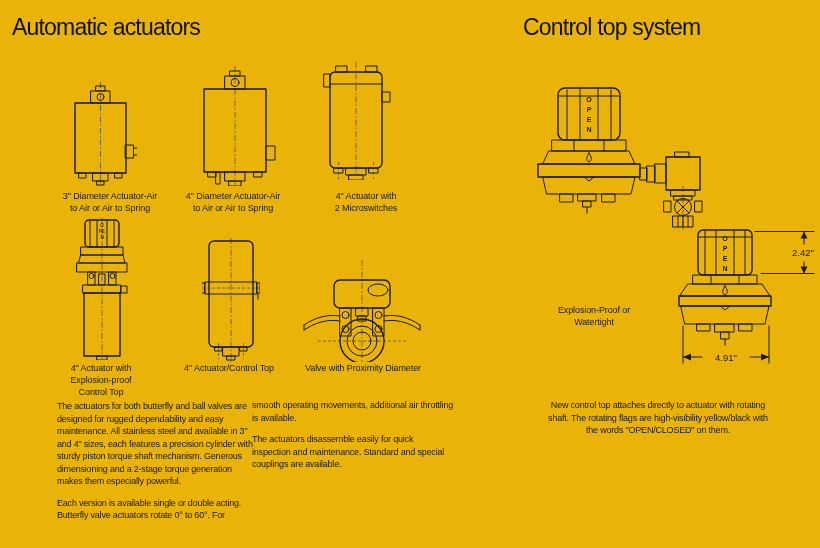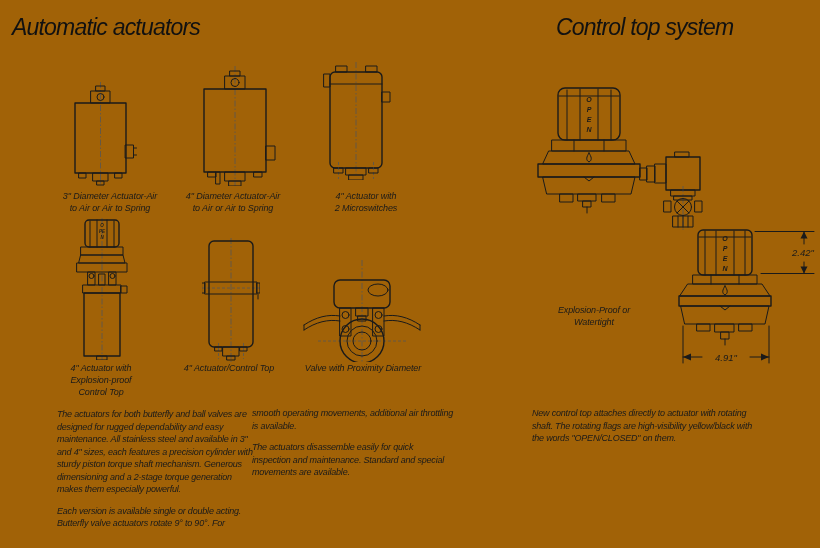--- a/index.html
+++ b/index.html
@@ -1,20 +1,19 @@
 <!DOCTYPE html>
 <html><head>
 <meta charset="utf-8">
 <style>
   html,body { margin:0; padding:0; background:#fff; }
   .page {
     position:relative; width:820px; height:548px; overflow:hidden;
-    background:#a16207; color:#1a1a1a;
+    background:#eab308; color:#1a1a1a;
     font-family:"Liberation Sans","DejaVu Sans",sans-serif;
-    font-style:italic;
   }
   .heading {
     position:absolute; font-size:23px; font-weight:400;
     letter-spacing:-0.8px; color:#111; white-space:nowrap;
   }
   .fig { position:absolute; }
   .fig svg { display:block; }
   .fig svg * { vector-effect:non-scaling-stroke; }
   .ln { fill:none; stroke:#1a1a1a; stroke-width:1; stroke-linejoin:round; stroke-linecap:round; }
   .ln2 { fill:none; stroke:#1a1a1a; stroke-width:1.4; stroke-linejoin:round; }
@@ -24,35 +23,35 @@
   svg text { fill:#1a1a1a; stroke:none; font-family:"Liberation Sans","DejaVu Sans",sans-serif; }
   .dim { font-size:9.5px; }
   .caption {
     position:absolute; font-size:9px; line-height:12px; text-align:center;
     letter-spacing:-0.1px; white-space:pre-line; color:#1a1a1a;
   }
   .bodytext {
     position:absolute; font-size:9px; line-height:12.5px;
     letter-spacing:-0.2px; color:#1a1a1a;
   }
-  .bodytext p { margin:8px 0 9px 0; }
+  .bodytext p { margin:0 0 9px 0; }
   .vtext {
     position:absolute; width:8px; font-size:7px; line-height:1.45;
     font-weight:bold; text-align:center; word-break:break-all;
     letter-spacing:0; color:#1a1a1a;
   }
   .vtext.tiny { width:6px; font-size:4.5px; line-height:1.3; }
 </style>
 </head>
 <body>
 
 <div class="page">
 
   <div class="heading" style="left:12px; top:14px;">Automatic actuators</div>
-  <div class="heading" style="left:556px; top:14px;">Control top system</div>
+  <div class="heading" style="left:523px; top:14px;">Control top system</div>
 
   <div class="fig" style="left:66px; top:82px;">
     <svg width="72" height="104" viewBox="0 0 72 104">
       <line class="cl" x1="34.5" y1="0" x2="34.5" y2="103"></line>
       <rect class="ln" x="30" y="4" width="9" height="5"></rect>
       <rect class="ln" x="25" y="9" width="19" height="12"></rect>
       <circle class="ln" cx="34.5" cy="15" r="3.5"></circle>
       <rect class="ln2" x="9" y="21" width="51" height="70"></rect>
       <rect class="ln" x="59.5" y="63" width="8" height="13"></rect>
       <line class="ln" x1="67.5" y1="66" x2="70.5" y2="66"></line>
@@ -260,23 +259,23 @@
 Explosion-proof
 Control Top</div>
   <div class="caption" style="left:164px; top:362px; width:130px;">4" Actuator/Control Top</div>
   <div class="caption" style="left:294px; top:362px; width:138px;">Valve with Proximity Diameter</div>
 
   <div class="caption" style="left:534px; top:304px; width:120px;">Explosion-Proof or
 Watertight</div>
 
   <div class="bodytext" style="left:57px; top:400px; width:201px;">
     <p>The actuators for both butterfly and ball valves are designed for rugged dependability and easy maintenance.  All stainless steel and available in 3" and 4" sizes, each features a precision cylinder with sturdy piston torque shaft mechanism. Generous dimensioning and a 2-stage torque generation makes them especially powerful.</p>
-    <p>Each version is available single or double acting. Butterfly valve actuators rotate 9° to 90°.  For</p>
+    <p>Each version is available single or double acting. Butterfly valve actuators rotate 0° to 60°.  For</p>
   </div>
   <div class="bodytext" style="left:252px; top:399px; width:201px;">
     <p>smooth operating movements, additional air throttling is available.</p>
-    <p>The actuators disassemble easily for quick inspection and maintenance.  Standard and special movements are available.</p>
-  </div>
-  <div class="bodytext" style="left:532px; top:399px; width:228px;">
+    <p>The actuators disassemble easily for quick inspection and maintenance.  Standard and special couplings are available.</p>
+  </div>
+  <div class="bodytext" style="left:544px; top:399px; width:228px;text-align:center;">
     <p>New control top attaches directly to actuator with rotating shaft.  The rotating flags are high-visibility yellow/black with the words "OPEN/CLOSED" on them.</p>
   </div>
 
 </div>
 
 </body></html>

